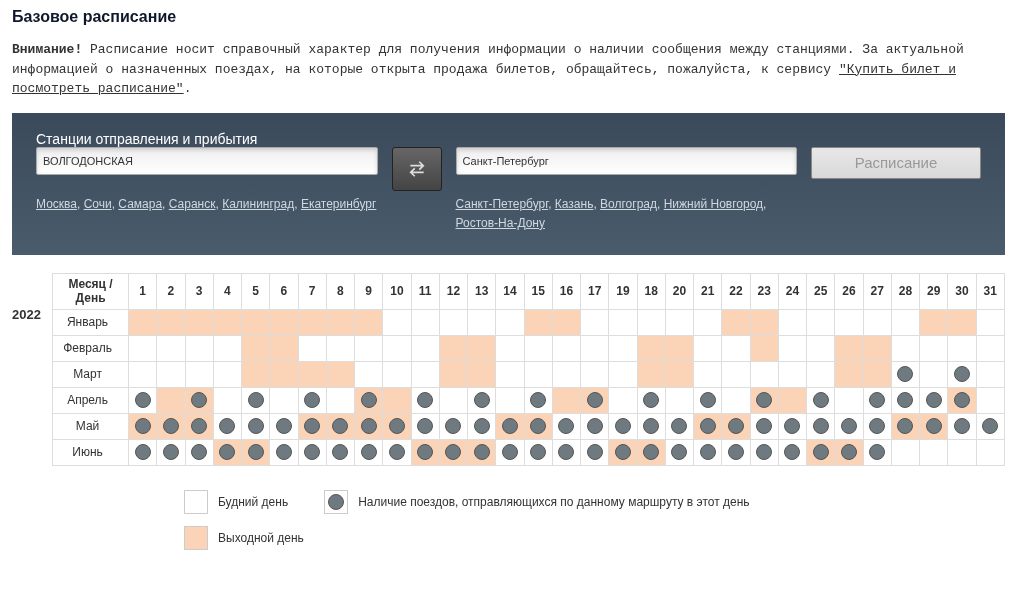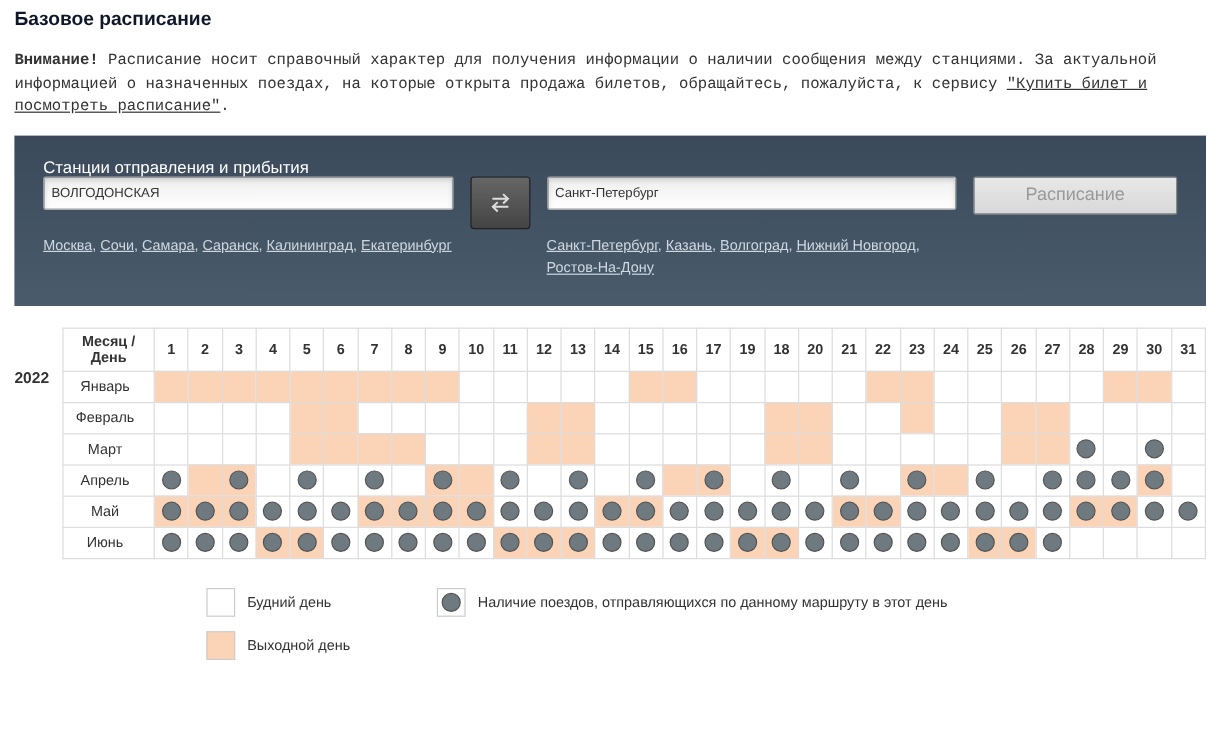--- a/index.html
+++ b/index.html
@@ -34,21 +34,21 @@
     .year-col { width: 40px; font-size: 13px; font-weight: bold; color: #333; padding-top: 34px; text-align: left; }
     .sched-table { border-collapse: collapse; flex: 1; }
     .sched-table th, .sched-table td { border: 1px solid #ddd; text-align: center; font-size: 12px; }
     .sched-table th { height: 30px; font-weight: bold; color: #333; padding: 2px 4px; }
     .sched-table td { width: 26px; height: 26px; }
     .sched-table th.month-head { width: 70px; line-height: 1.2; padding: 3px 4px; }
     .sched-table td.month-name { width: 70px; text-align: center; padding-right: 6px; color: #333; }
     .holiday { background: #fbd4b8; }
     .train-dot { width: 16px; height: 16px; border-radius: 50%; background: #6f7a80; border: 1px solid #555; display: inline-block; vertical-align: middle; }
     .legend { margin: 24px 0 12px 160px; }
-    .legend-row { display: flex; align-items: flex-start; gap: 88px; margin-bottom: 12px; }
+    .legend-row { display: flex; align-items: flex-start; gap: 36px; margin-bottom: 12px; margin-left: 12px; }
     .legend-item { display: flex; align-items: center; gap: 10px; font-size: 12px; color: #333; }
     .legend-box { width: 24px; height: 24px; border: 1px solid #ccc; display: flex; align-items: center; justify-content: center; }
     .legend-box.plain { background: #fff; }
     .legend-box.holi { background: #fbd4b8; }
   </style>
 </head>
 <body>
 
 <h1 class="page-title">Базовое расписание</h1>
 

